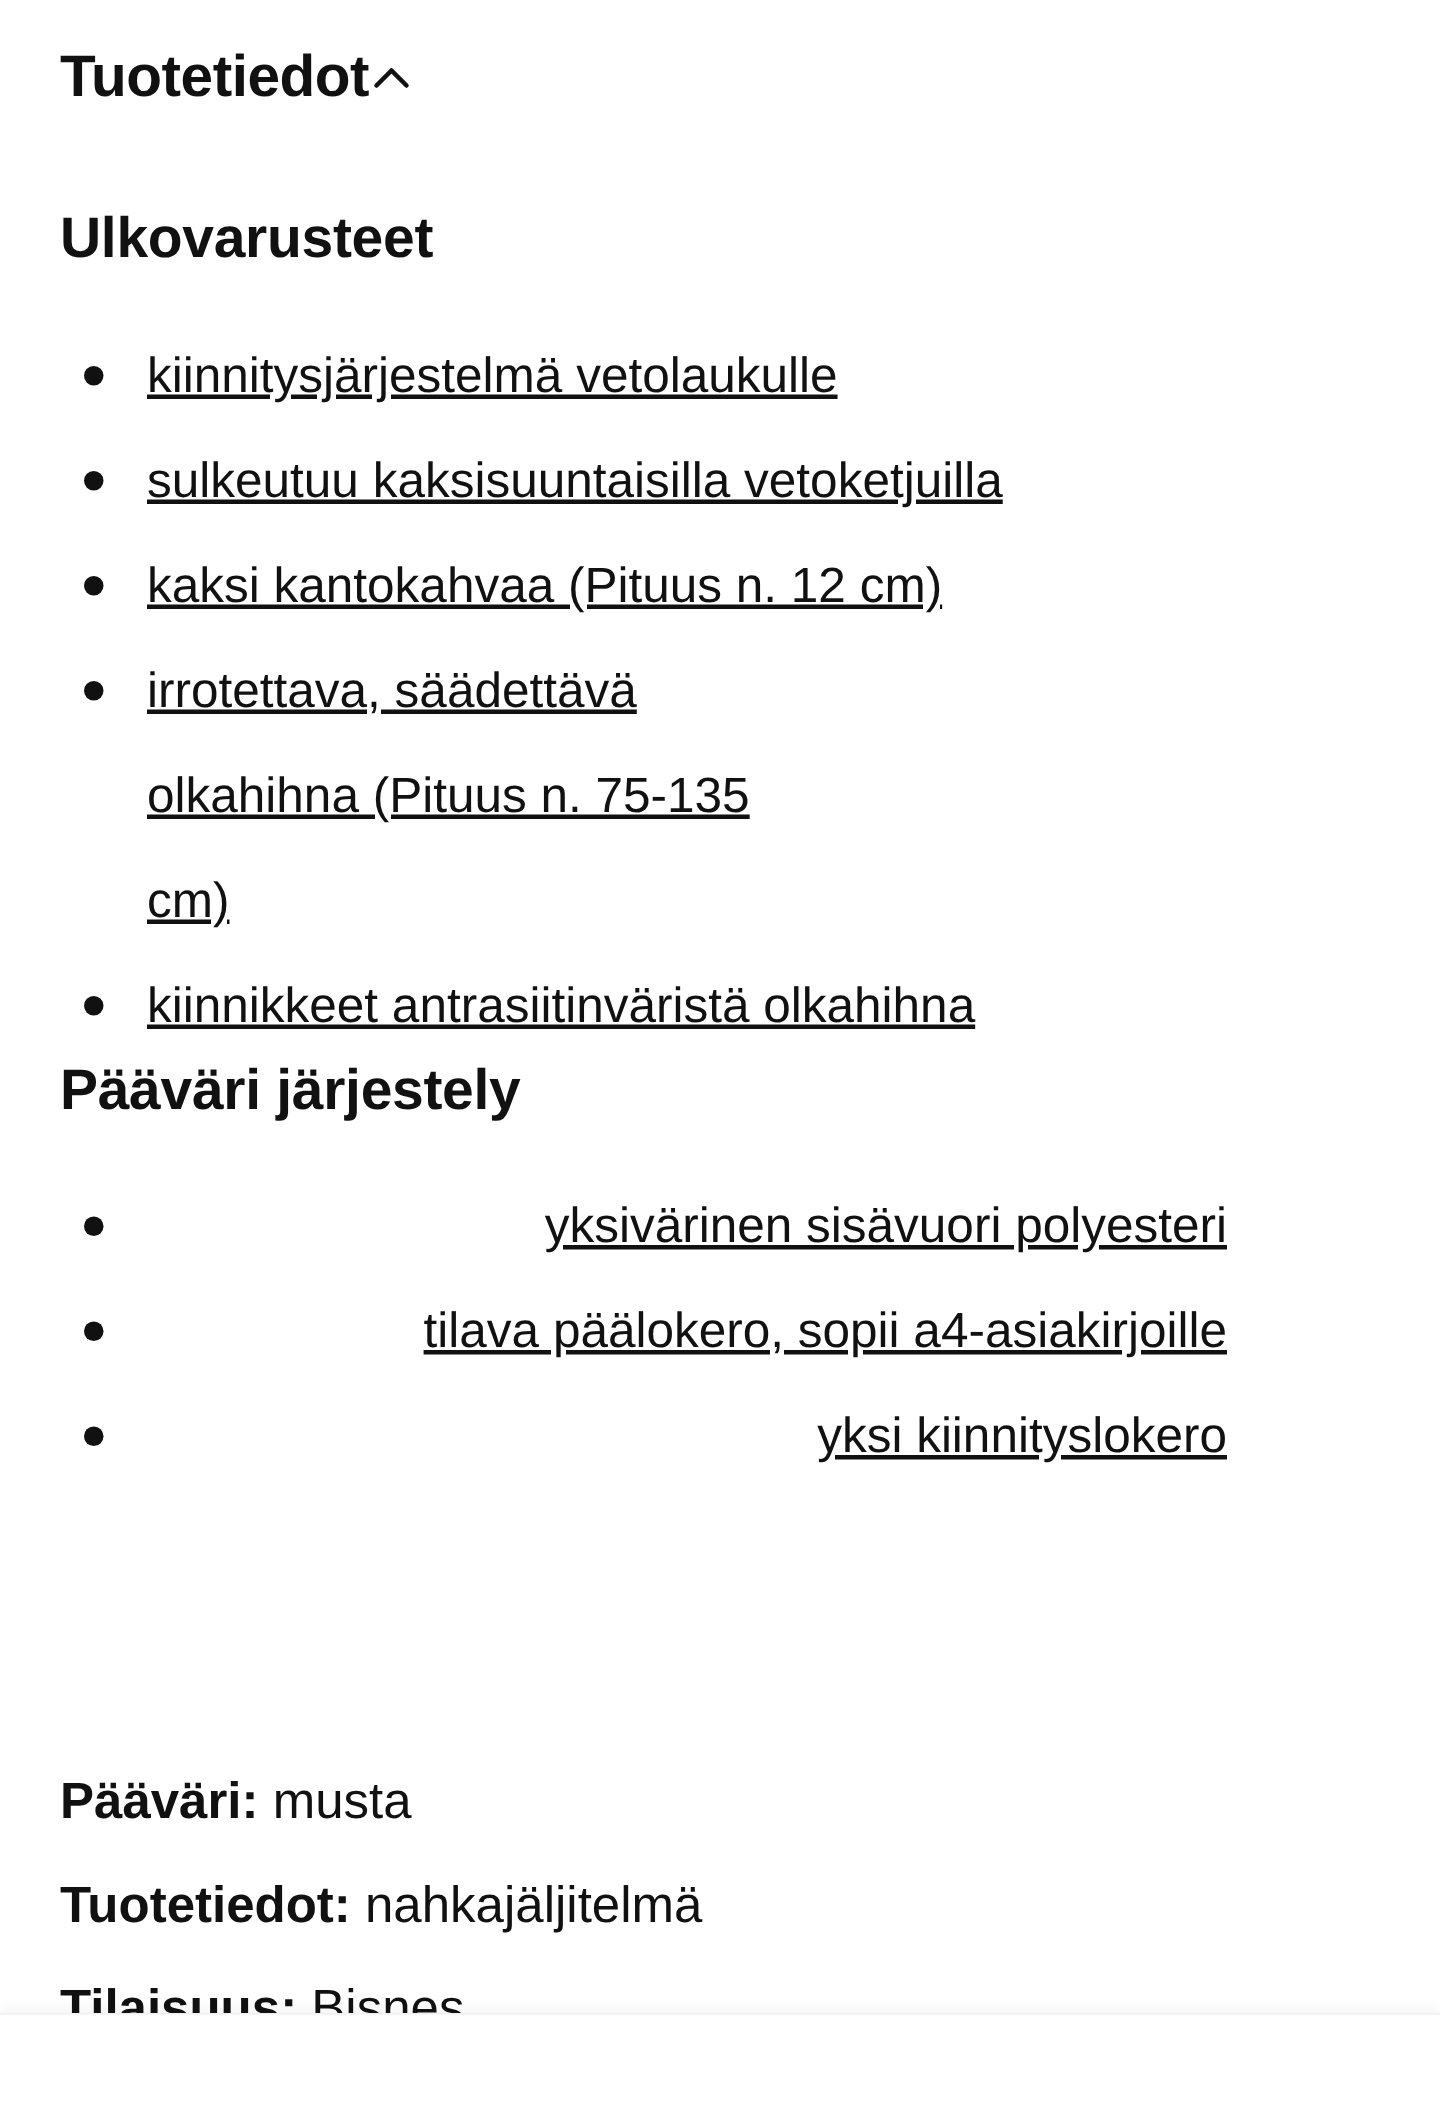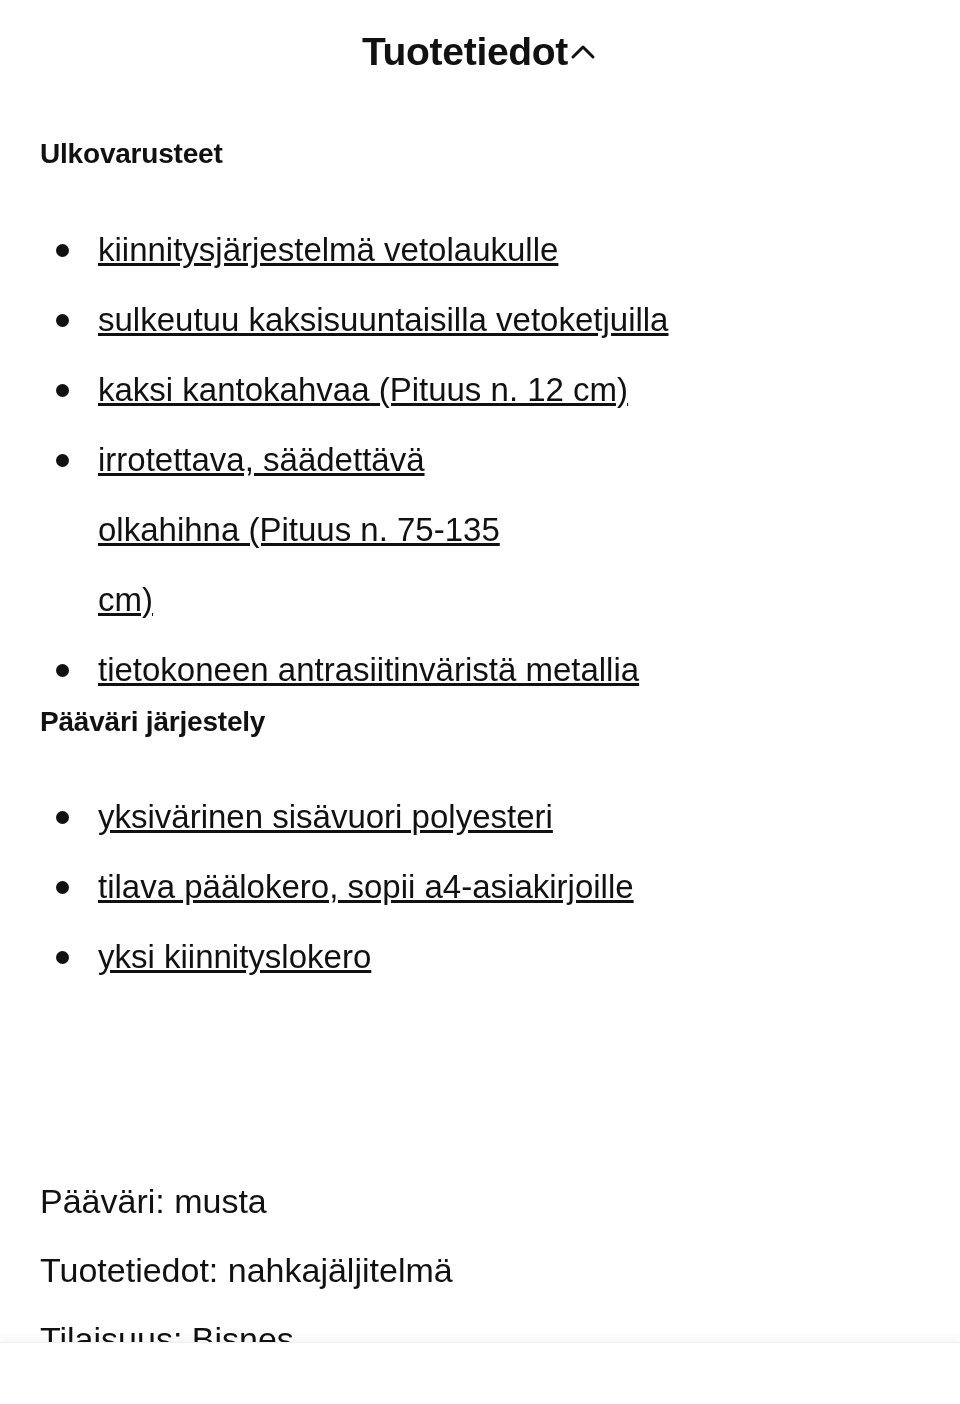--- a/index.html
+++ b/index.html
@@ -24,40 +24,40 @@
       overflow: hidden;
     }
     .accordion-header {
       position: absolute;
       left: 40px;
       top: 22px;
       width: 880px;
       height: 60px;
       display: flex;
       align-items: center;
-      justify-content: center;
+      justify-content: flex-start;
       cursor: pointer;
     }
     .accordion-title {
       font-size: 39px;
       font-weight: bold;
       letter-spacing: -0.3px;
     }
     .chevron {
       width: 30px;
       height: 30px;
       display: flex;
       align-items: center;
       justify-content: center;
       margin-right: 0px;
     }
     .section-title {
       position: absolute;
       left: 40px;
-      font-size: 28px;
+      font-size: 38px;
       font-weight: bold;
       letter-spacing: -0.2px;
     }
     ul.bullets {
       position: absolute;
       left: 0;
       margin: 0;
       padding: 0;
       list-style: none;
       width: 960px;
@@ -79,21 +79,21 @@
       border-radius: 50%;
       background: #111111;
     }
     .spec {
       position: absolute;
       left: 40px;
       font-size: 34px;
       white-space: nowrap;
     }
     .spec .label {
-      font-weight: normal;
+      font-weight: bold;
     }
     .bottom-bar {
       position: absolute;
       left: 0;
       top: 1342px;
       width: 960px;
       height: 62px;
       background: #ffffff;
       box-shadow: 0 -4px 8px rgba(0,0,0,0.04);
       border-top: 1px solid #f0f0f0;
@@ -113,26 +113,26 @@
     </span>
   </div>
 
   <div class="section-title" style="top:138px;">Ulkovarusteet</div>
 
   <ul class="bullets" style="top:215px;">
     <li><span class="dot"></span><span>kiinnitysjärjestelmä vetolaukulle</span></li>
     <li><span class="dot"></span><span>sulkeutuu kaksisuuntaisilla vetoketjuilla</span></li>
     <li><span class="dot"></span><span>kaksi kantokahvaa (Pituus n. 12 cm)</span></li>
     <li style="width:440px;"><span class="dot"></span><span>irrotettava, säädettävä olkahihna (Pituus n. 75-135 cm)</span></li>
-    <li><span class="dot"></span><span>tietokoneen antrasiitinväristä metallia</span></li>
+    <li><span class="dot"></span><span>kiinnikkeet antrasiitinväristä olkahihna</span></li>
   </ul>
 
   <div class="section-title" style="top:706px;">Pääväri järjestely</div>
 
-  <ul class="bullets" style="top:782px;">
+  <ul class="bullets" style="top:782px;text-align:right;">
     <li><span class="dot"></span><span>yksivärinen sisävuori polyesteri</span></li>
     <li><span class="dot"></span><span>tilava päälokero, sopii a4-asiakirjoille</span></li>
     <li><span class="dot"></span><span>yksi kiinnityslokero</span></li>
   </ul>
 
   <div class="spec" style="top:1182px;">
     <span class="label">Pääväri:</span>
     <span>musta</span>
   </div>
   <div class="spec" style="top:1251px;">

